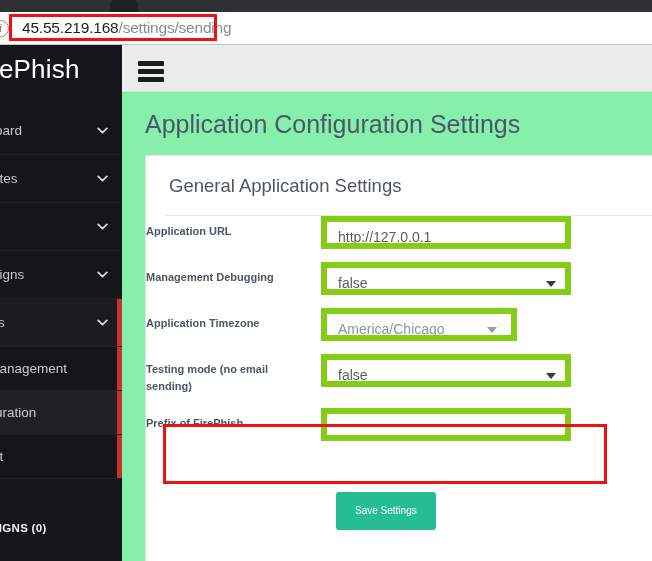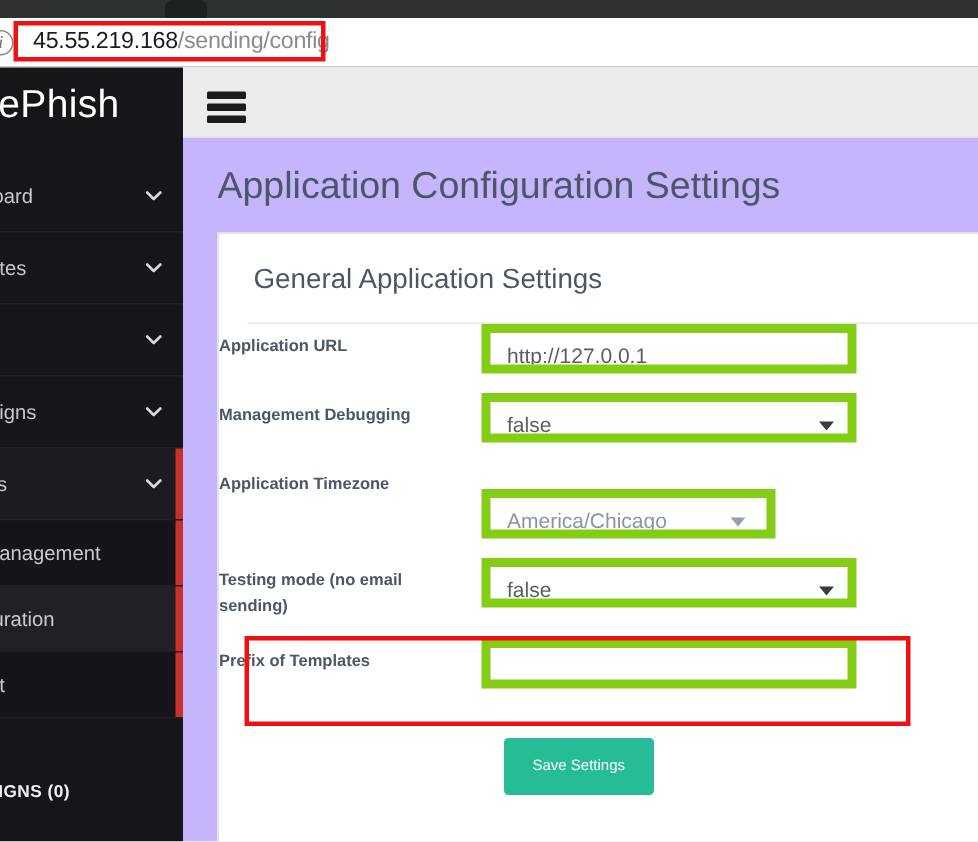--- a/index.html
+++ b/index.html
@@ -195,21 +195,21 @@
     background: #1c1c1c;
     border-radius: 1px;
     margin-bottom: 3px;
   }
 
   
   .content {
     position: absolute;
     left: 122px; top: 47px;
     width: 530px; height: 469px;
-    background: #c4b5fd;
+    background: #86efac;
   }
   .page-title {
     position: absolute;
     left: 23px; top: 18px;
     font-size: 25px;
     color: #4c5667;
     font-weight: normal;
     white-space: nowrap;
   }
 
@@ -274,21 +274,21 @@
 
   .ctrl-select { position: relative; padding-right: 26px; }
   .ctrl-select .caret {
     position: absolute;
     right: 9px; top: 13px;
     width: 0; height: 0;
     border-left: 5px solid transparent;
     border-right: 5px solid transparent;
     border-top: 6px solid #3b3b3b;
   }
-  .ctrl-select.muted { color: #8a94a6; margin-top: 18px; }
+  .ctrl-select.muted { color: #8a94a6; }
   .ctrl-select.muted .caret {
     right: 14px;
     border-left-width: 5px;
     border-right-width: 5px;
     border-top-color: #9aa0ab;
   }
 
   .btn-save {
     position: absolute;
     left: 190px; top: 336px;
@@ -320,21 +320,21 @@
 <div id="screen">
 
   <div class="tabstrip">
     <div class="tabstrip-tab"></div>
   </div>
 
   <div class="urlbar">
     <div class="urlbar-inner">
       <div class="info-icon">i</div>
       <div class="url-text">
-        <span>45.55.219.168</span><span class="path">/sending/config</span>
+        <span>45.55.219.168</span><span class="path">/settings/sending</span>
       </div>
     </div>
   </div>
   <div class="anno-url"></div>
 
   <div class="page">
 
     <div class="sidebar">
       <div class="brand">FirePhish</div>
 
@@ -457,21 +457,21 @@
             <div class="form-label">Testing mode (no email sending)</div>
             <div class="form-control">
               <div class="ctrl-select w-full">
                 <span>false</span>
                 <span class="caret"></span>
               </div>
             </div>
           </div>
 
           <div class="form-row">
-            <div class="form-label">Prefix of Templates</div>
+            <div class="form-label">Prefix of FirePhish</div>
             <div class="form-control">
               <div class="ctrl-input w-full"></div>
             </div>
           </div>
 
         </div>
 
         <button class="btn-save">Save Settings</button>
       </div>
 

